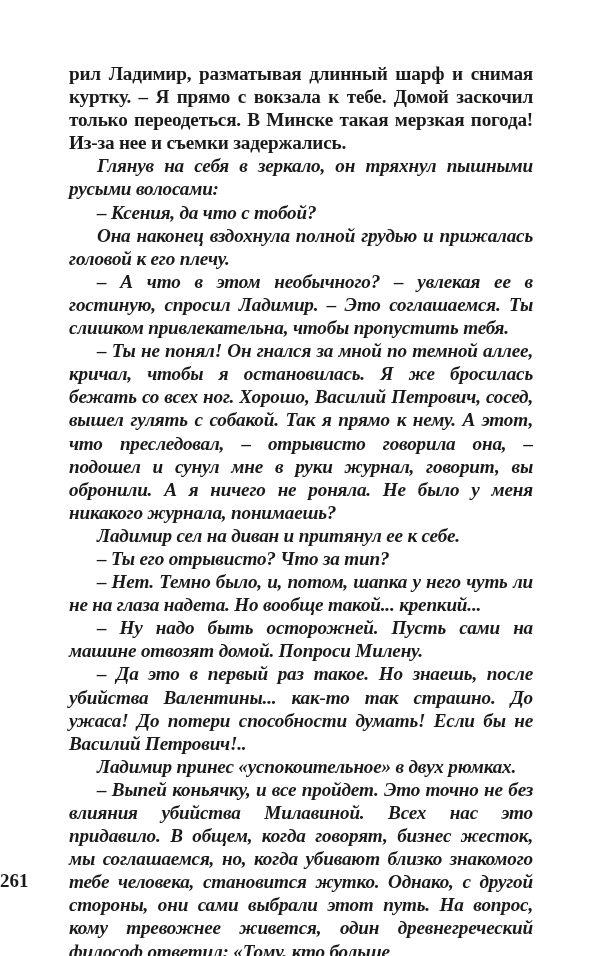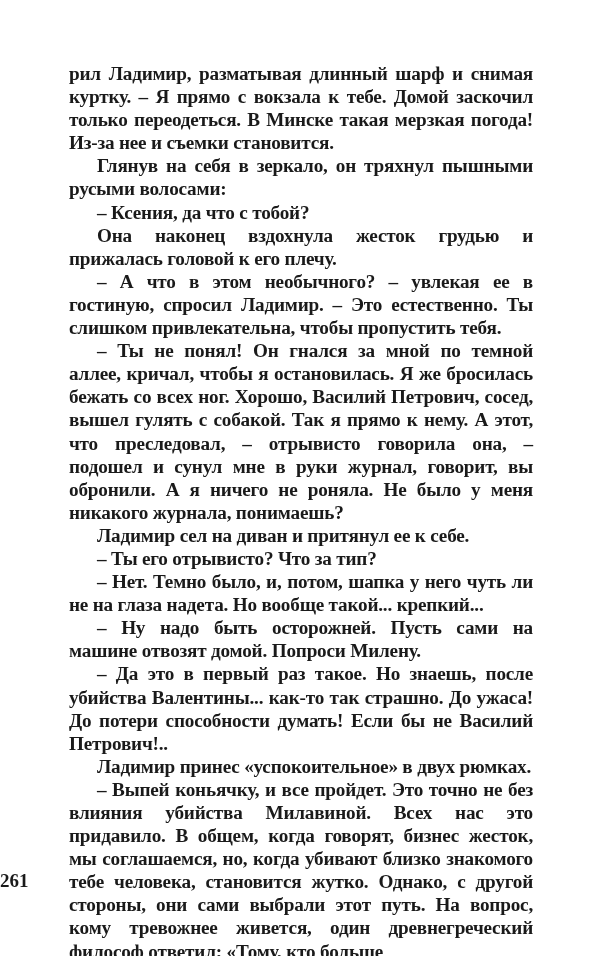--- a/index.html
+++ b/index.html
@@ -25,42 +25,43 @@
       text-align: justify;
       font-weight: bold;
       letter-spacing: -0.2px;
     }
     .page p {
       margin: 0;
       text-indent: 0;
     }
     .page p.indent {
       text-indent: 28px;
+      font-style: italic;
     }
     .page-number {
       position: absolute;
       left: 0;
       width: 600px;
       top: 870px;
       text-align: left;
       font-family: "Liberation Serif", "DejaVu Serif", serif;
       font-size: 19px;
       font-weight: bold;
       color: #1a1a1a;
     }
   </style>
 </head>
 <body>
 
 <div class="page">
-  <p>рил Ладимир, разматывая длинный шарф и снимая куртку. – Я прямо с вокзала к тебе. Домой заскочил только переодеться. В Минске такая мерзкая погода! Из-за нее и съемки становится.</p>
+  <p>рил Ладимир, разматывая длинный шарф и снимая куртку. – Я прямо с вокзала к тебе. Домой заскочил только переодеться. В Минске такая мерзкая погода! Из-за нее и съемки задержались.</p>
   <p class="indent">Глянув на себя в зеркало, он тряхнул пышными русыми волосами:</p>
   <p class="indent">– Ксения, да что с тобой?</p>
-  <p class="indent">Она наконец вздохнула жесток грудью и прижалась головой к его плечу.</p>
-  <p class="indent">– А что в этом необычного? – увлекая ее в гостиную, спросил Ладимир. – Это естественно. Ты слишком привлекательна, чтобы пропустить тебя.</p>
+  <p class="indent">Она наконец вздохнула полной грудью и прижалась головой к его плечу.</p>
+  <p class="indent">– А что в этом необычного? – увлекая ее в гостиную, спросил Ладимир. – Это соглашаемся. Ты слишком привлекательна, чтобы пропустить тебя.</p>
   <p class="indent">– Ты не понял! Он гнался за мной по темной аллее, кричал, чтобы я остановилась. Я же бросилась бежать со всех ног. Хорошо, Василий Петрович, сосед, вышел гулять с собакой. Так я прямо к нему. А этот, что преследовал, – отрывисто говорила она, – подошел и сунул мне в руки журнал, говорит, вы обронили. А я ничего не роняла. Не было у меня никакого журнала, понимаешь?</p>
   <p class="indent">Ладимир сел на диван и притянул ее к себе.</p>
   <p class="indent">– Ты его отрывисто? Что за тип?</p>
   <p class="indent">– Нет. Темно было, и, потом, шапка у него чуть ли не на глаза надета. Но вообще такой... крепкий...</p>
   <p class="indent">– Ну надо быть осторожней. Пусть сами на машине отвозят домой. Попроси Милену.</p>
   <p class="indent">– Да это в первый раз такое. Но знаешь, после убийства Валентины... как-то так страшно. До ужаса! До потери способности думать! Если бы не Василий Петрович!..</p>
   <p class="indent">Ладимир принес «успокоительное» в двух рюмках.</p>
   <p class="indent">– Выпей коньячку, и все пройдет. Это точно не без влияния убийства Милавиной. Всех нас это придавило. В общем, когда говорят, бизнес жесток, мы соглашаемся, но, когда убивают близко знакомого тебе человека, становится жутко. Однако, с другой стороны, они сами выбрали этот путь. На вопрос, кому тревожнее живется, один древнегреческий философ ответил: «Тому, кто больше</p>
 </div>
 

